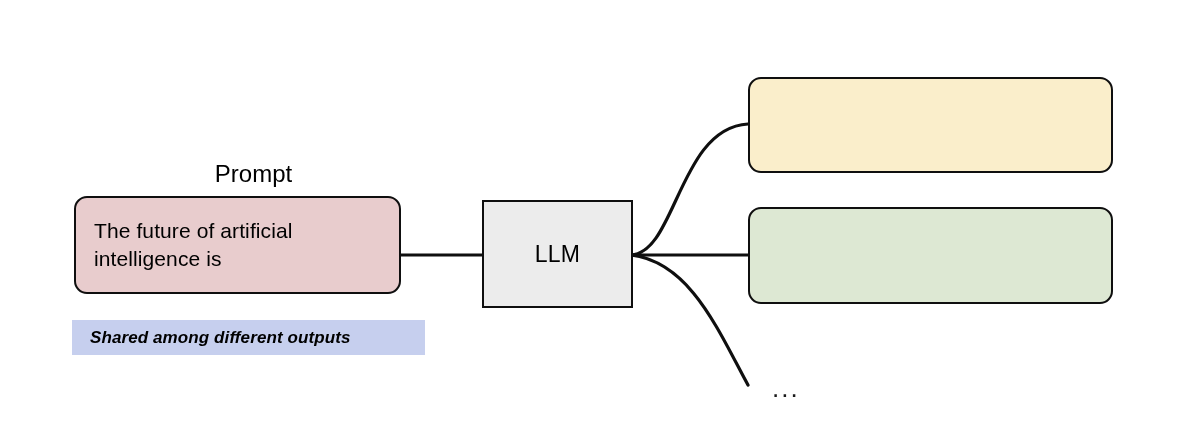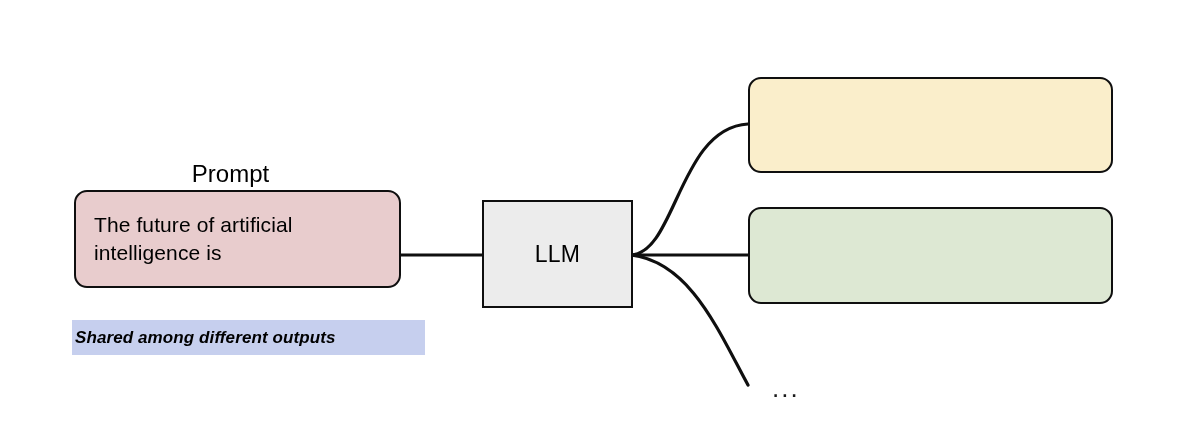--- a/index.html
+++ b/index.html
@@ -32,21 +32,21 @@
     box-sizing: border-box;
     border: 2.5px solid #0f0f0f;
     display: flex;
     align-items: center;
   }
   .node.rounded { border-radius: 13px; }
 
   
   #prompt-box {
     left: 74px;
-    top: 190px;
+    top: 196px;
     width: 327px;
     height: 98px;
     background: #e8cccd;
     padding: 16px 18px;
   }
   #prompt-box .node-text {
     font-size: 21px;
     line-height: 28px;
     letter-spacing: 0.1px;
     text-align: left;
@@ -83,41 +83,41 @@
   }
 
   
   .caption {
     position: absolute;
     font-size: 24px;
     white-space: nowrap;
     text-align: center;
   }
   #prompt-caption {
-    left: 67px;
+    left: 90px;
     top: 160px;
     width: 327px;
   }
   #outputs-caption {
     left: 748px;
     top: 22px;
     width: 365px;
   }
 
   
   #shared-note {
     position: absolute;
     left: 72px;
     top: 320px;
     width: 353px;
     height: 35px;
     background: #c6cfee;
     display: flex;
     align-items: center;
-    padding-left: 3px;
+    padding-left: 18px;
     box-sizing: border-box;
   }
   #shared-note .note-text {
     font-style: italic;
     font-weight: bold;
     font-size: 17px;
     letter-spacing: 0.1px;
   }
 
   

